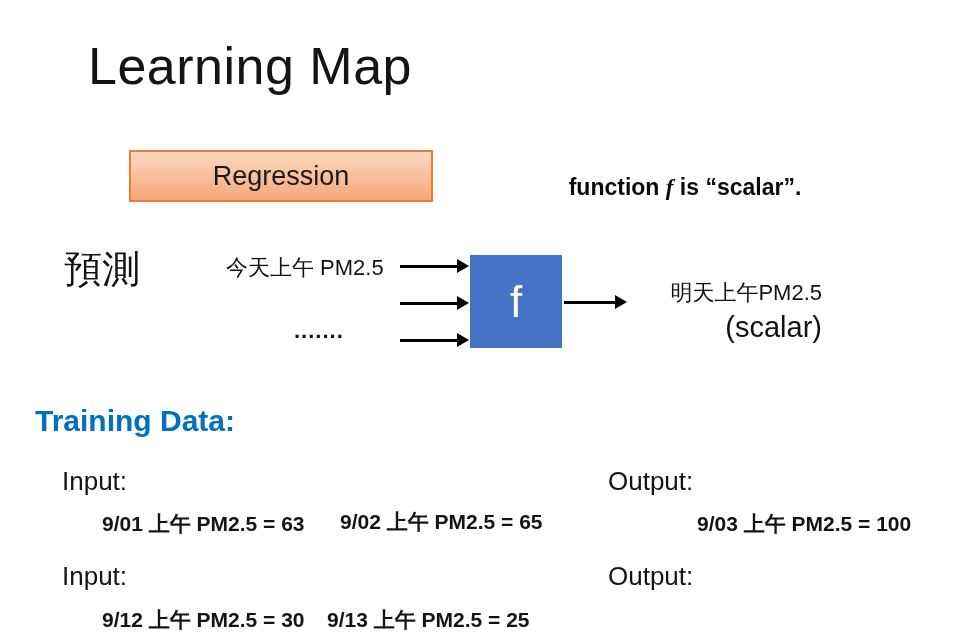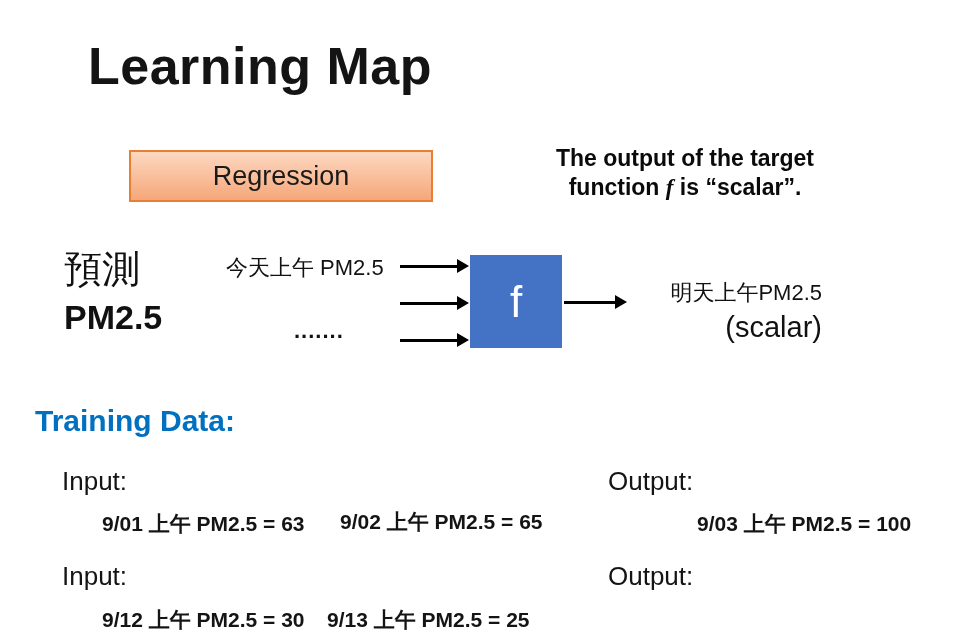--- a/index.html
+++ b/index.html
@@ -10,21 +10,21 @@
     overflow:hidden;
     font-family:"Liberation Sans", sans-serif;
     color:#111;
   }
   .abs{position:absolute;}
 
   
   #title{
     left:88px;top:36px;
     font-size:52px;
-    font-weight:700;
+    font-weight:400;
     letter-spacing:0.5px;
     color:#141414;
   }
 
   
   #regression-box{
     left:129px;top:150px;width:300px;height:48px;
     border:2px solid #e87f33;
     background:linear-gradient(180deg,#fcd8c1 0%,#f9bd99 55%,#f5a77a 100%);
     display:flex;align-items:center;justify-content:center;
@@ -101,27 +101,26 @@
 
 <div id="slide">
 
   <div id="title" class="abs">Learning Map</div>
 
   <div id="regression-box" class="abs">
     <span class="label">Regression</span>
   </div>
 
   <div id="target-note" class="abs">
-    <span>The output of the target</span><br>
+    <br>
     <span>function </span><span class="fn">f</span><span> is “scalar”.</span>
   </div>
 
   <div id="predict" class="abs">
     <div class="cjk">預測</div>
-    <div class="pm">PM2.5</div>
   </div>
 
   <div id="input-1" class="abs in-line">今天上午 PM2.5</div>
   <div id="input-dots" class="abs">.......</div>
 
   <div id="arrow-in-1" class="abs arrow"></div>
   <div id="arrow-in-2" class="abs arrow"></div>
   <div id="arrow-in-3" class="abs arrow"></div>
 
   <div id="f-box" class="abs">

